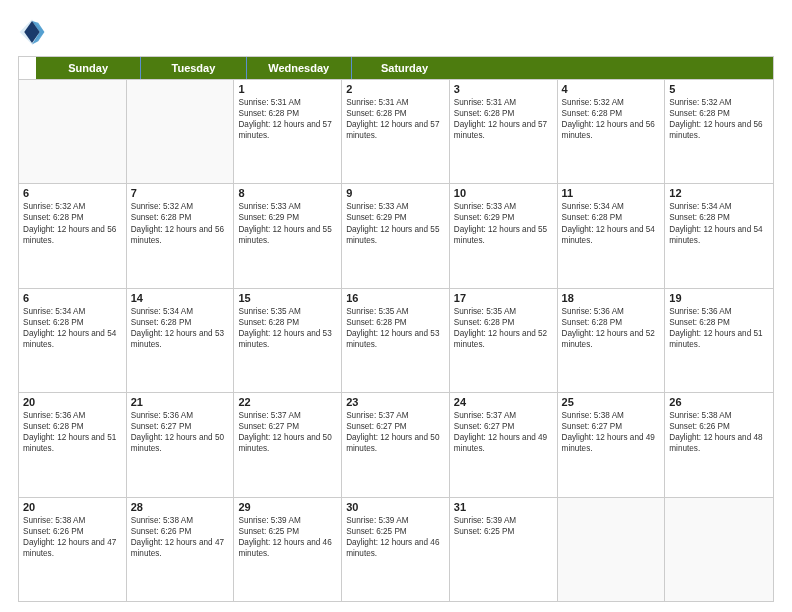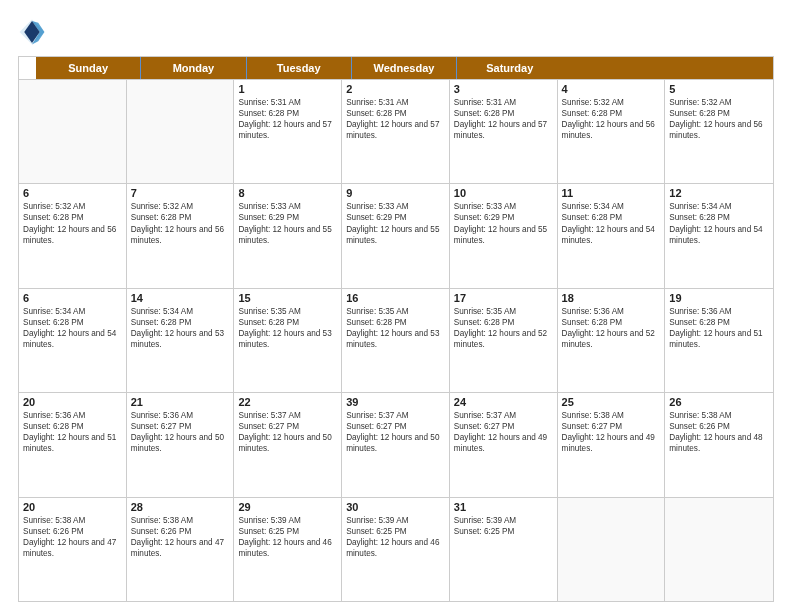--- a/index.html
+++ b/index.html
@@ -56,21 +56,21 @@
     }
     .calendar {
       flex: 1;
       display: flex;
       flex-direction: column;
       border: 1px solid #ccc;
     }
     .cal-header {
       display: grid;
       grid-template-columns: repeat(7, 1fr);
-      background: #a16207;
+      background: #4d7c0f;
       margin-left: 17px;
     }
     .cal-header-cell {
       color: #fff;
       font-size: 11px;
       font-weight: bold;
       padding: 5px 4px;
       text-align: center;
       border-right: 1px solid #5a8fd0;
     }
@@ -127,21 +127,20 @@
     </div>
     <div class="title-block">
       <div class="month-title"></div>
       <div class="subtitle"></div>
     </div>
   </div>
 
   <div class="calendar">
     <div class="cal-header" id="cal-header">
         <div class="cal-header-cell">Sunday</div>
-        <div class="cal-header-cell">Monday</div>
         <div class="cal-header-cell">Tuesday</div>
         <div class="cal-header-cell">Wednesday</div>
         <div class="cal-header-cell">Saturday</div>
       </div>
     <div class="cal-body" id="cal-body">
         <div class="cal-row">
           <div class="cal-cell empty"></div>
           <div class="cal-cell empty"></div>
           <div class="cal-cell">
             <div class="day-num">1</div>
@@ -275,21 +274,21 @@
             <div class="cell-line">Sunset: 6:27 PM</div>
             <div class="cell-line">Daylight: 12 hours and 50 minutes.</div>
           </div>
           <div class="cal-cell">
             <div class="day-num">22</div>
             <div class="cell-line">Sunrise: 5:37 AM</div>
             <div class="cell-line">Sunset: 6:27 PM</div>
             <div class="cell-line">Daylight: 12 hours and 50 minutes.</div>
           </div>
           <div class="cal-cell">
-            <div class="day-num">39</div>
+            <div class="day-num">23</div>
             <div class="cell-line">Sunrise: 5:37 AM</div>
             <div class="cell-line">Sunset: 6:27 PM</div>
             <div class="cell-line">Daylight: 12 hours and 50 minutes.</div>
           </div>
           <div class="cal-cell">
             <div class="day-num">24</div>
             <div class="cell-line">Sunrise: 5:37 AM</div>
             <div class="cell-line">Sunset: 6:27 PM</div>
             <div class="cell-line">Daylight: 12 hours and 49 minutes.</div>
           </div>

